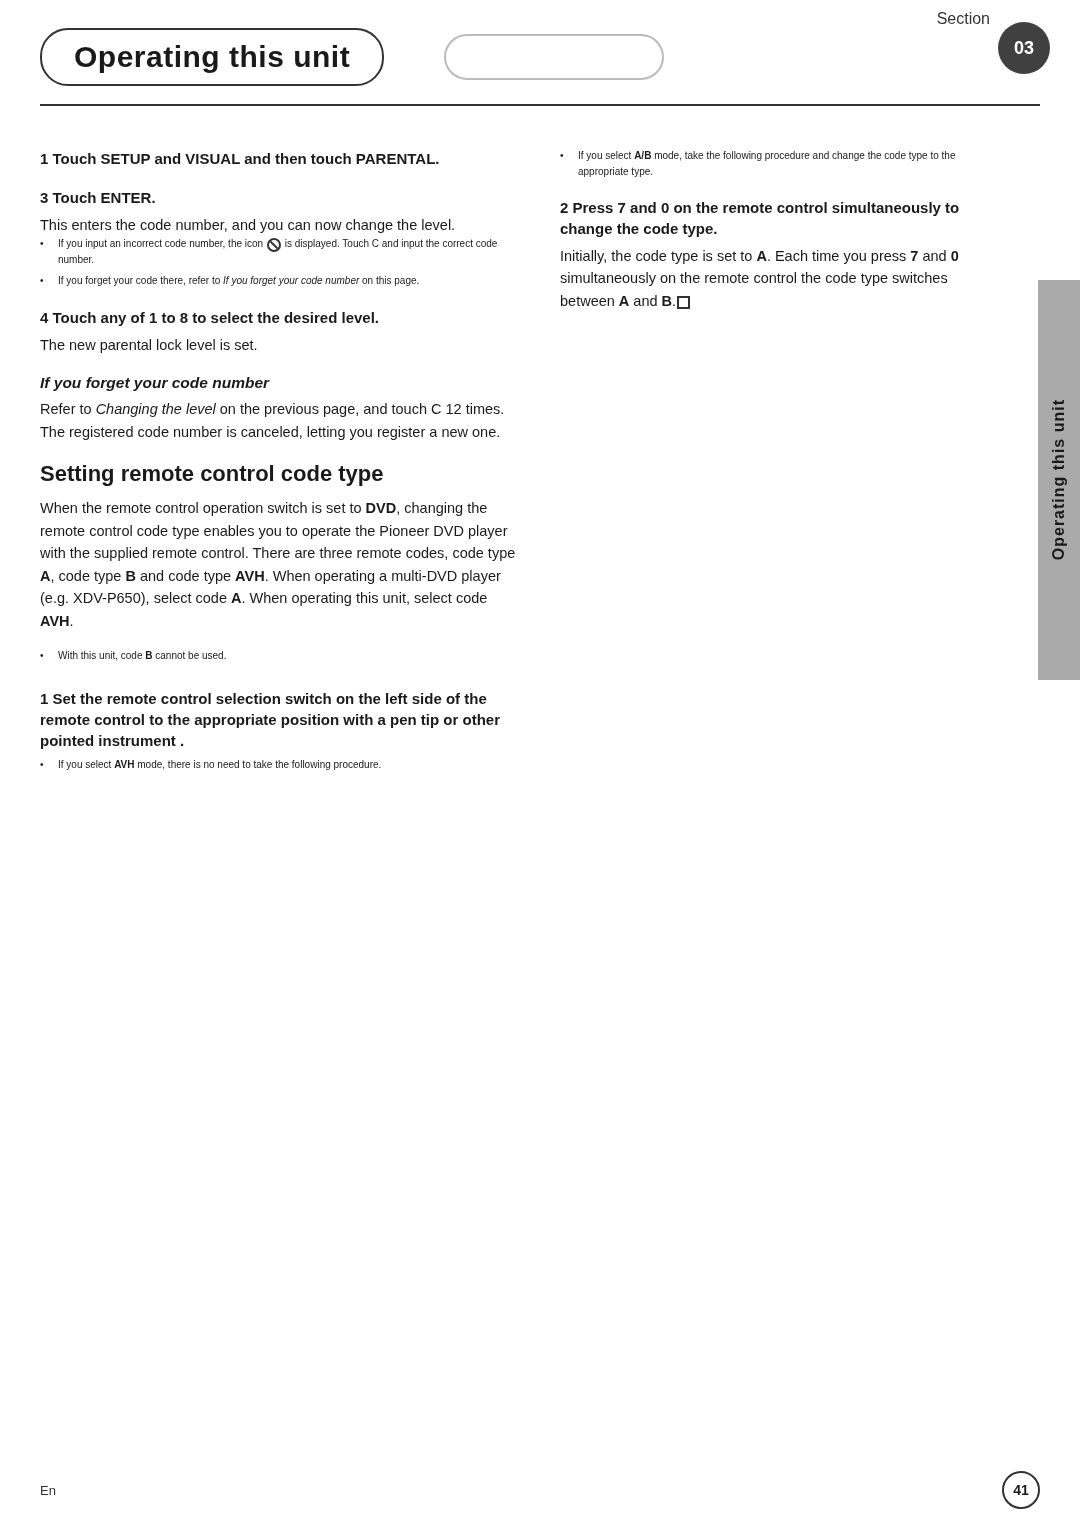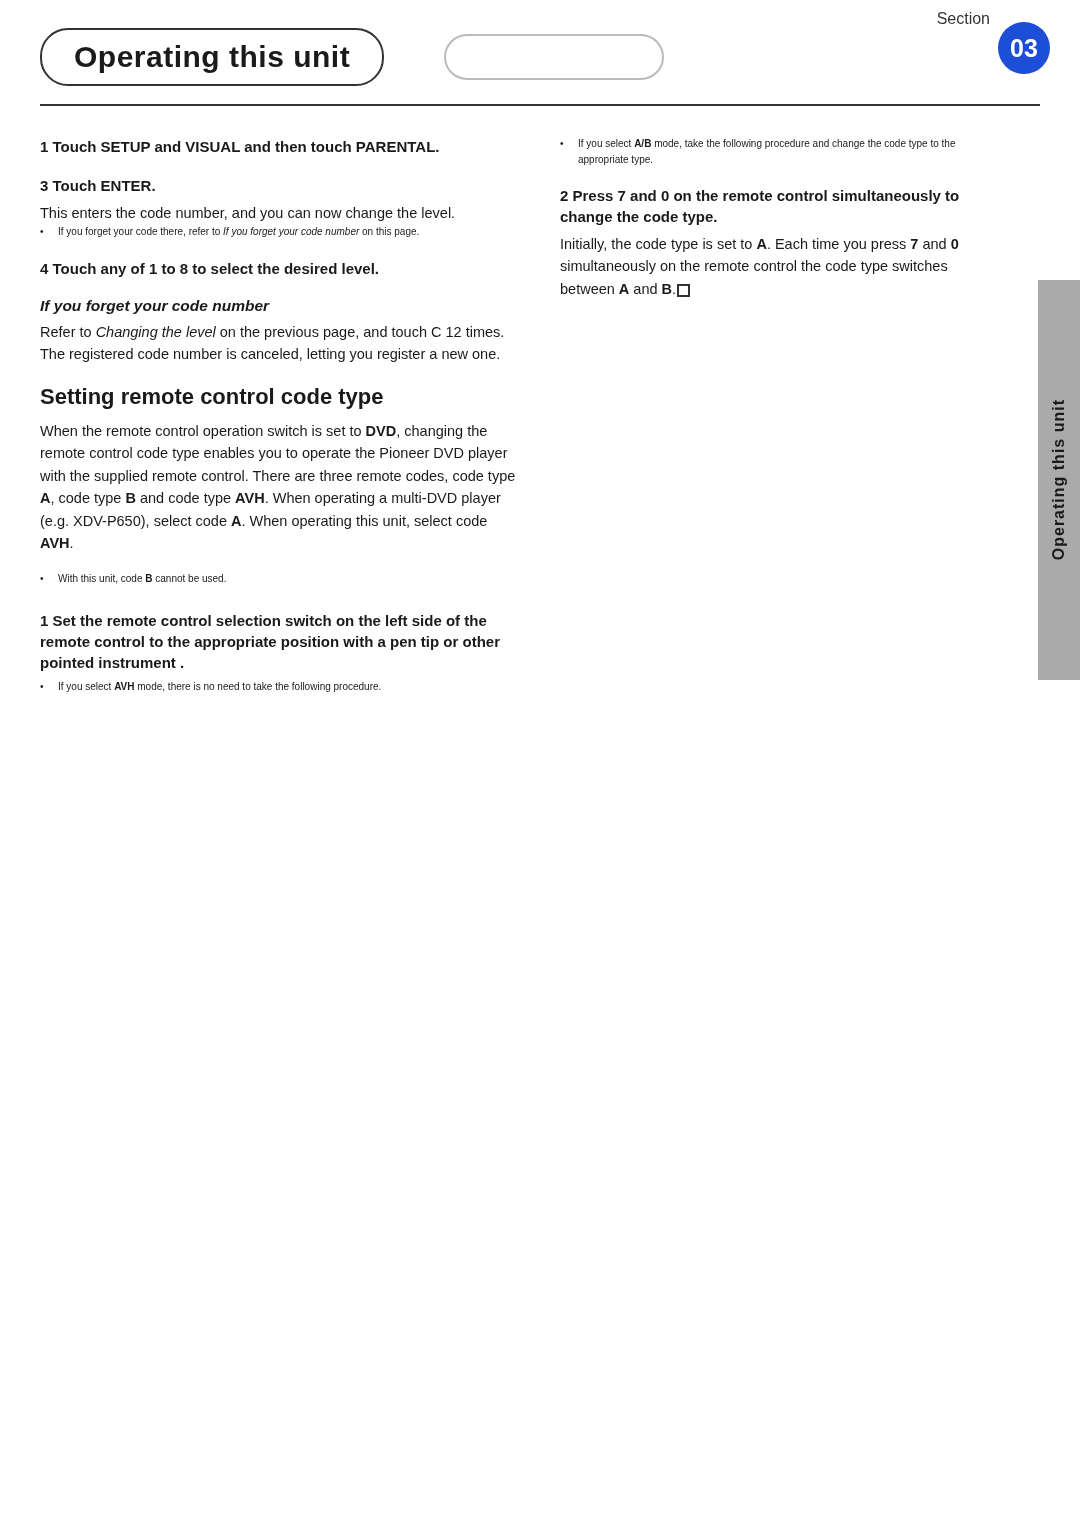--- a/index.html
+++ b/index.html
@@ -46,23 +46,23 @@
 
     .section-label {
       font-size: 16px;
       color: #333;
       position: absolute;
       top: 10px;
       right: 90px;
     }
 
     .section-number-box {
-      background: #1d4ed8;
+      background: #404040;
       color: #fff;
-      font-size: 25px;
+      font-size: 18px;
       font-weight: bold;
       width: 52px;
       height: 52px;
       border-radius: 50%;
       display: flex;
       align-items: center;
       justify-content: center;
       position: absolute;
       top: 22px;
       right: 30px;
@@ -94,21 +94,21 @@
       font-size: 16px;
       font-weight: bold;
       color: #1a1a1a;
       letter-spacing: 1px;
       white-space: nowrap;
     }
 
     
     .main-content {
       display: flex;
-      padding: 30px 40px 0 40px;
+      padding: 42px 40px 0 40px;
       gap: 40px;
     }
 
     .left-column {
       flex: 0 0 480px;
       max-width: 480px;
     }
 
     .right-column {
       flex: 1;
@@ -274,30 +274,36 @@
       </div>
 
 
       <div class="section-block">
         <div class="section-heading">3   Touch ENTER.</div>
         <div class="section-body">
           <span>This enters the code number, and you can now change the level.</span>
           <br>
           <ul class="bullet-list">
             <li class="square-bullet">
+              <span>If you input an incorrect code number, the icon</span>
+              <span class="no-symbol"></span>
+              <span>is displayed. Touch C and input the correct code number.</span>
+            </li>
+            <li class="square-bullet">
               <span>If you forget your code there, refer to</span>
               <span class="italic">If you forget your code number</span>
               <span>on this page.</span>
             </li>
           </ul>
         </div>
       </div>
 
       <div class="section-block">
         <div class="section-heading">4   Touch any of 1 to 8 to select the desired level.</div>
+        <div class="section-body">The new parental lock level is set.</div>
       </div>
 
       <div class="section-block">
         <div class="italic-heading">If you forget your code number</div>
         <div class="section-body">
           <span>Refer to</span>
           <span class="italic">Changing the level</span>
           <span>on the previous page, and touch C 12 times. The registered code number is canceled, letting you register a new one.</span>
         </div>
       </div>
@@ -338,14 +344,18 @@
           <span class="bold">2   Press 7 and 0 on the remote control simultaneously to change the code type.</span>
         </div>
         <div class="section-body">
           Initially, the code type is set to <span class="bold">A</span>. Each time you press <span class="bold">7</span> and <span class="bold">0</span> simultaneously on the remote control the code type switches between <span class="bold">A</span> and <span class="bold">B</span>.<span class="small-square"></span>
         </div>
       </div>
 
     </div>
   </div>
 
+  <div class="footer">
+    <span class="footer-lang">En</span>
+    <div class="footer-page">41</div>
+  </div>
 
 </div>
 
 </body></html>

